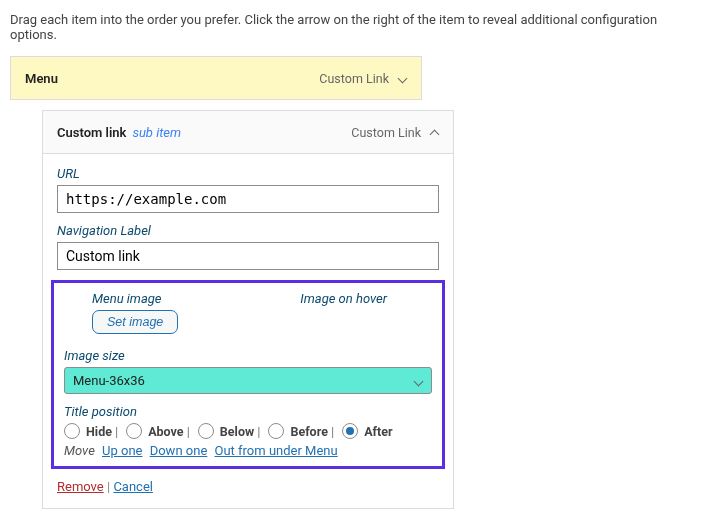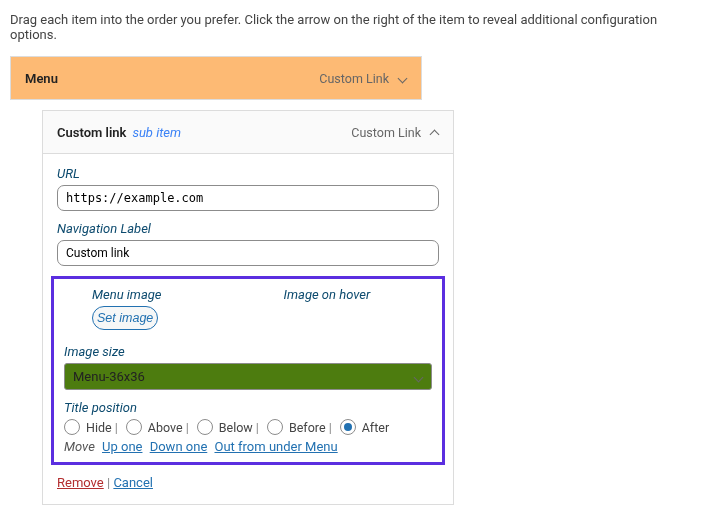--- a/index.html
+++ b/index.html
@@ -10,85 +10,85 @@
     border: 1px solid #dcdcdc;
     height: 44px;
     display: flex;
     align-items: center;
     padding: 0 14px;
     background: #fff;
     width: 412px;
     margin-bottom: 0;
     position: relative;
   }
-  .menu-item-bar.parent { margin-left: 0; background: #fdba74; }
+  .menu-item-bar.parent { margin-left: 0; background: #fef9c3; }
   .menu-item-bar .title { font-weight: 600; margin-right: 6px; }
   .menu-item-bar .sub { color: #3b82f6; font-style: italic; font-weight: 400; }
   .menu-item-bar .type { margin-left: auto; color: #666; font-size: 12.5px; margin-right: 8px; }
 
   .sub-row { margin-left: 32px; margin-top: 10px; width: 412px; }
 
   .settings-panel {
     border: 1px solid #dcdcdc;
     border-top: none;
     background: #fff;
     padding: 12px 14px 14px;
   }
   .field { margin-bottom: 10px; }
   .field-label { font-style: italic; color: #0c4a6e; display: block; margin-bottom: 4px; font-size: 13px; }
   .text-input {
     width: 100%;
     border: 1px solid #8c8c8c;
-    border-radius: 7px;
+    border-radius: 0;
     padding: 5px 8px;
-    font-size: 12px;
+    font-size: 14px;
     font-family: inherit;
   }
   .text-input.mono { font-family: ui-monospace, Menlo, monospace; }
 
   .highlight-box { border: 3px solid #5b2ee0; padding: 8px 10px 8px; margin: 2px -6px 6px; }
   .hb-row { display: flex; gap: 32px; margin-bottom: 14px; margin-left: 28px; }
   .hb-col { flex: 0 0 auto; }
 
   .btn {
     display: inline-block;
     border: 1px solid #2271b1;
     color: #2271b1;
     background: #f6f7f7;
-    border-radius: 12px;
-    padding: 4px 4px;
+    border-radius: 7px;
+    padding: 4px 14px;
     font-size: 12.5px;
     font-style: italic;
     cursor: pointer;
   }
 
   .select-wrap {
     position: relative;
     border: 1px solid #8c8c8c;
     border-radius: 3px;
     padding: 5px 8px;
-    background: #4d7c0f;
+    background: #5eead4;
     cursor: pointer;
     display: flex;
     align-items: center;
   }
   .select-wrap .chev { margin-left: auto; }
 
   .chev {
     width: 10px; height: 10px; display: inline-block; position: relative;
   }
   .chev::before {
     content: ""; position: absolute; left: 2px; top: 2px;
     width: 6px; height: 6px;
     border-right: 1.5px solid #666; border-bottom: 1.5px solid #666;
     transform: rotate(45deg);
   }
   .chev.up::before { transform: rotate(-135deg); top: 4px; }
 
-  .radio-row { display: flex; align-items: center; gap: 6px; flex-wrap: wrap; margin-top: 2px; }
+  .radio-row { display: flex; align-items: center; gap: 6px; flex-wrap: wrap; margin-top: 2px; font-weight: bold; }
   .radio { width: 16px; height: 16px; border: 1px solid #8c8c8c; border-radius: 50%; display: inline-flex; align-items: center; justify-content: center; cursor: pointer; }
   .radio.checked::after { content: ""; width: 8px; height: 8px; border-radius: 50%; background: #2271b1; }
   .rlabel { color: #444; margin-right: 2px; font-size: 12.5px; font-family: inherit; }
   .rlabel::after { content: " |"; color: #888; }
   .rlabel.last::after { content: ""; }
 
   .move-line { margin-top: 4px; font-style: italic; color: #555; }
   .link { color: #2271b1; text-decoration: underline; cursor: pointer; font-style: normal; margin-left: 4px; }
 
   .footer-links { margin-top: 10px; }

